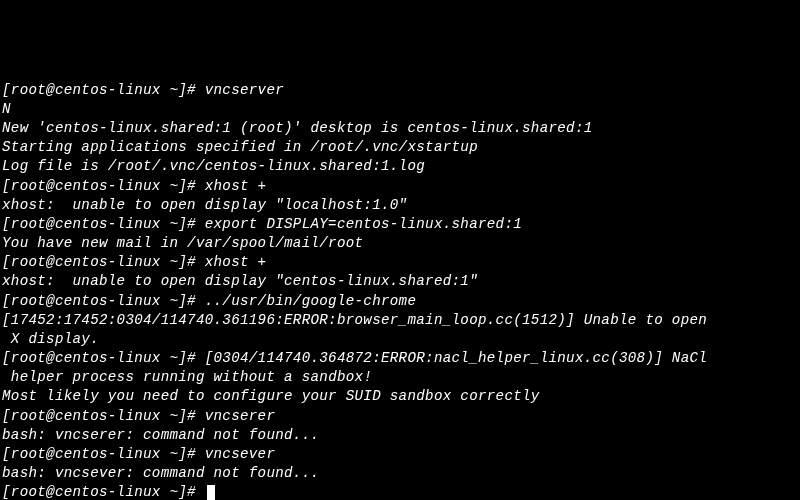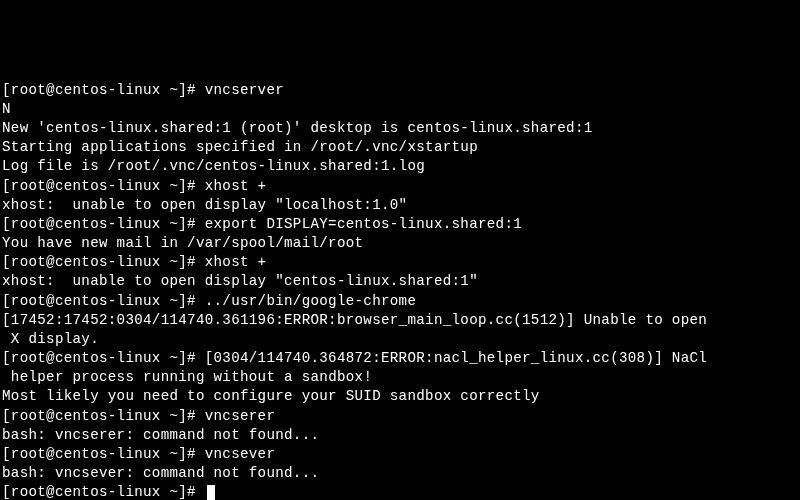--- a/index.html
+++ b/index.html
@@ -15,20 +15,21 @@
       line-height: 1.35;
       width: 800px;
       height: 500px;
       padding: 4px 2px;
       white-space: pre-wrap;
       overflow: hidden;
       letter-spacing: 0.3px;
     }
     .line {
       display: block;
+      font-style: italic;
     }
     .cursor {
       display: inline-block;
       width: 8px;
       height: 15px;
       background: #fff;
       vertical-align: text-bottom;
       margin-left: 2px;
     }
   </style>

